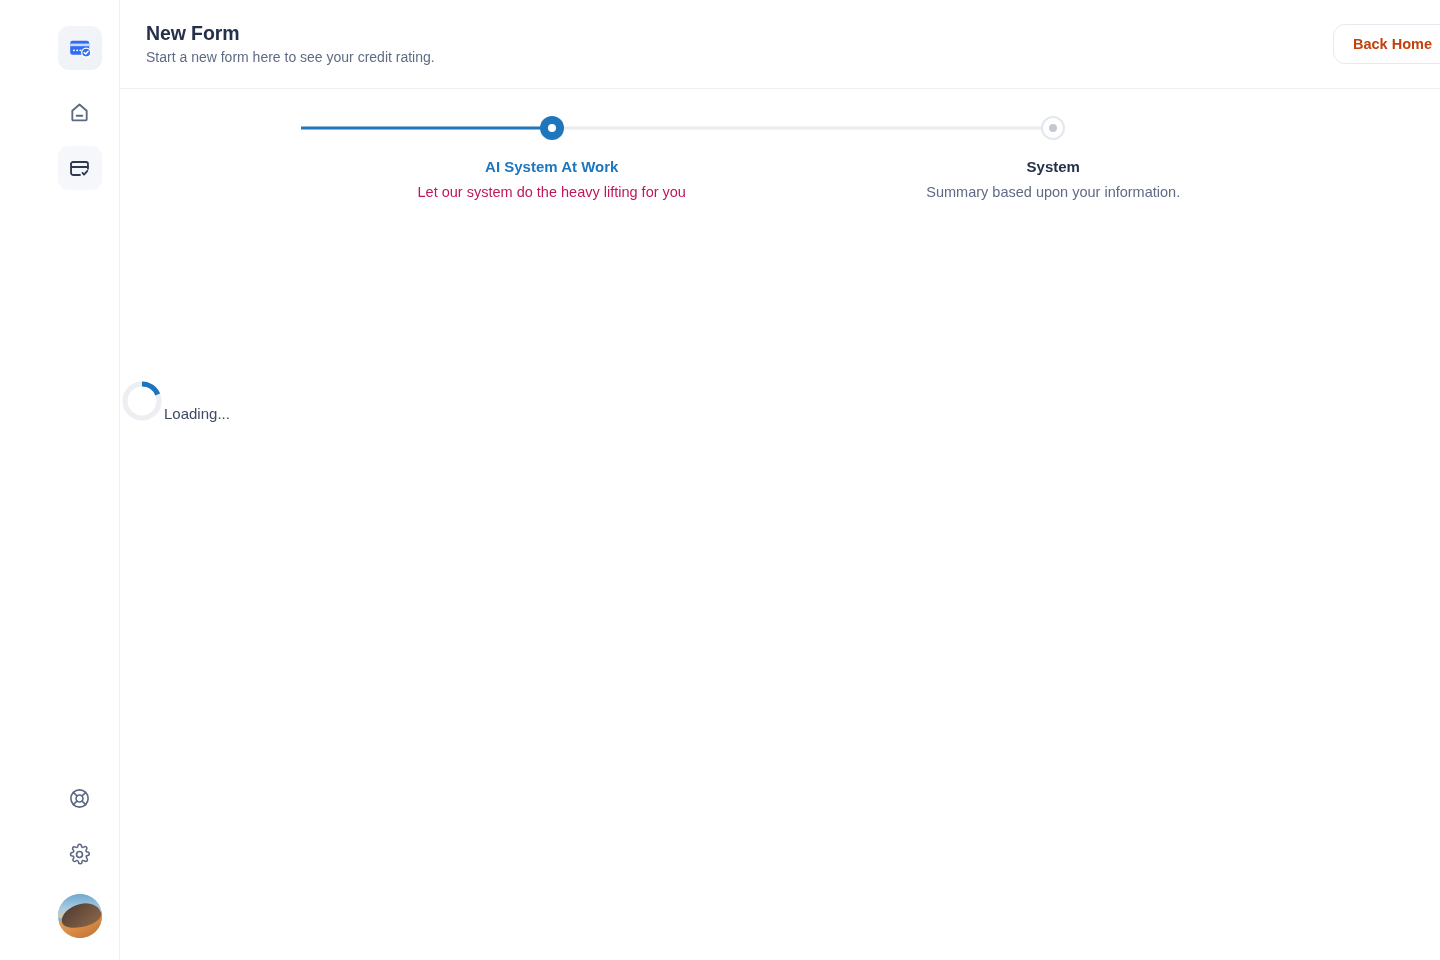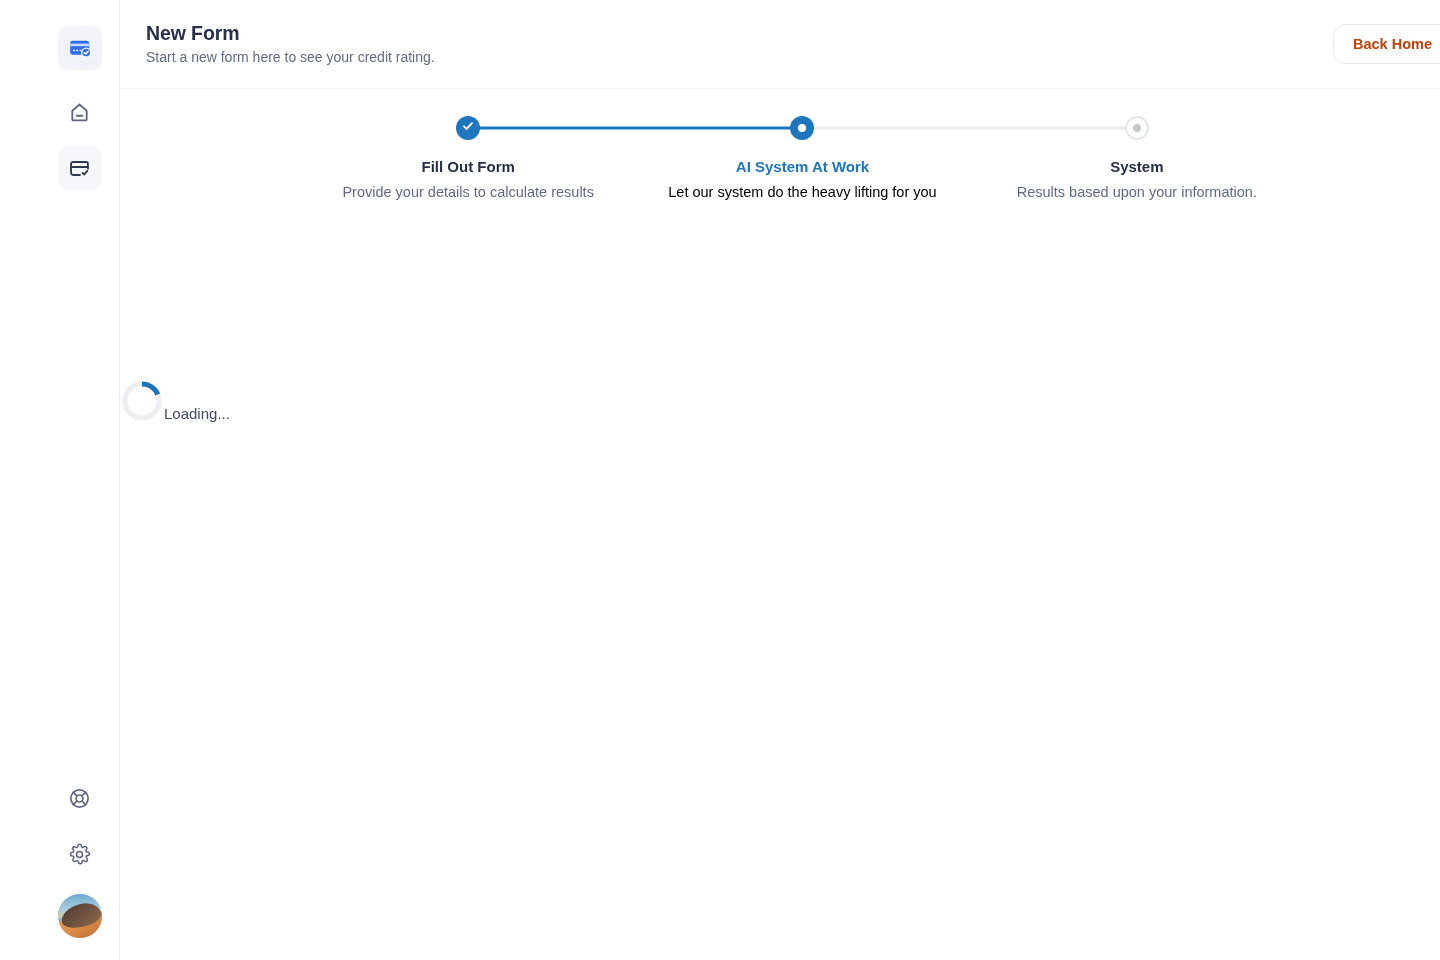--- a/index.html
+++ b/index.html
@@ -243,21 +243,21 @@
   }
   .step-label.active { color: #1c76c0; }
   .step-desc {
     margin-top: 7px;
     font-size: 14.5px;
     color: #5f6b85;
     text-align: center;
     line-height: 1.25;
     white-space: nowrap;
   }
-  .step-desc.active { color: #000000; }
+  .step-desc.active { color: #be185d; }
 
   
   .loader-area {
     position: absolute;
     top: 290px;
     left: 0;
     right: 0;
     display: flex;
     flex-direction: row;
     align-items: flex-end;
@@ -354,54 +354,39 @@
         <h1 class="page-title">New Form</h1>
         <p class="page-subtitle">Start a new form here to see your credit rating.</p>
       </div>
       <button class="btn-back-home">Back Home</button>
     </header>
 
     <div class="content">
 
       <div class="stepper">
 
-        <div class="step">
-          <div class="step-track">
-
-            <span class="line right done"></span>
-            <span class="bullet complete">
-              <span class="check">
-                <svg width="14" height="14" viewBox="0 0 14 14" fill="none">
-                  <path d="M3 7.3l2.6 2.6L11 4.2" stroke="#ffffff" stroke-width="1.9" stroke-linecap="round" stroke-linejoin="round"></path>
-                </svg>
-              </span>
-            </span>
-          </div>
-          <div class="step-label">Fill Out Form</div>
-          <div class="step-desc">Provide your details to calculate results</div>
-        </div>
 
         <div class="step">
           <div class="step-track">
             <span class="line left done"></span>
             <span class="line right"></span>
             <span class="bullet current"></span>
           </div>
           <div class="step-label active">AI System At Work</div>
           <div class="step-desc active">Let our system do the heavy lifting for you</div>
         </div>
 
         <div class="step">
           <div class="step-track">
             <span class="line left"></span>
 
             <span class="bullet pending"></span>
           </div>
           <div class="step-label">System</div>
-          <div class="step-desc">Results based upon your information.</div>
+          <div class="step-desc">Summary based upon your information.</div>
         </div>
 
       </div>
 
       <div class="loader-area">
         <span>
           <svg class="spinner" viewBox="0 0 44 44" fill="none">
             <circle class="spinner-track" cx="22" cy="22" r="17" stroke-width="5.2"></circle>
             <path class="spinner-arc" d="M22 5 A17 17 0 0 1 37.7 15.6" stroke-width="5.2" stroke-linecap="butt" fill="none"></path>
           </svg>

